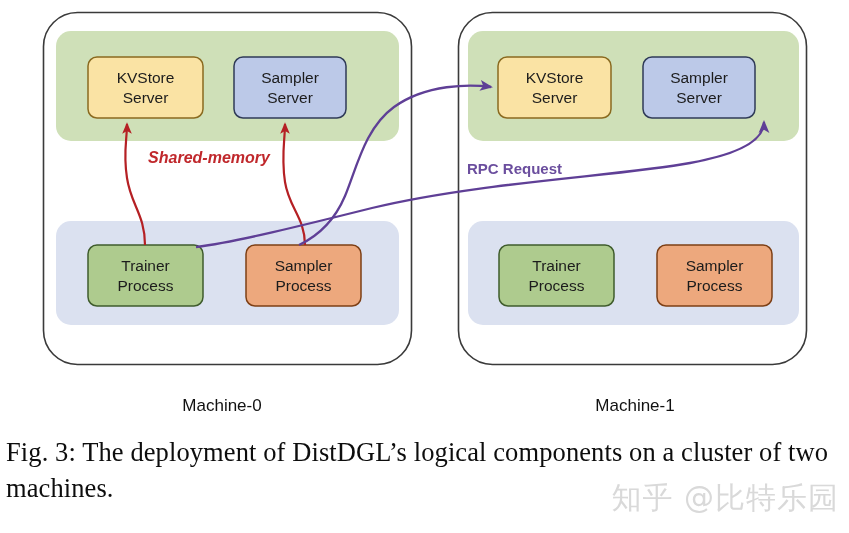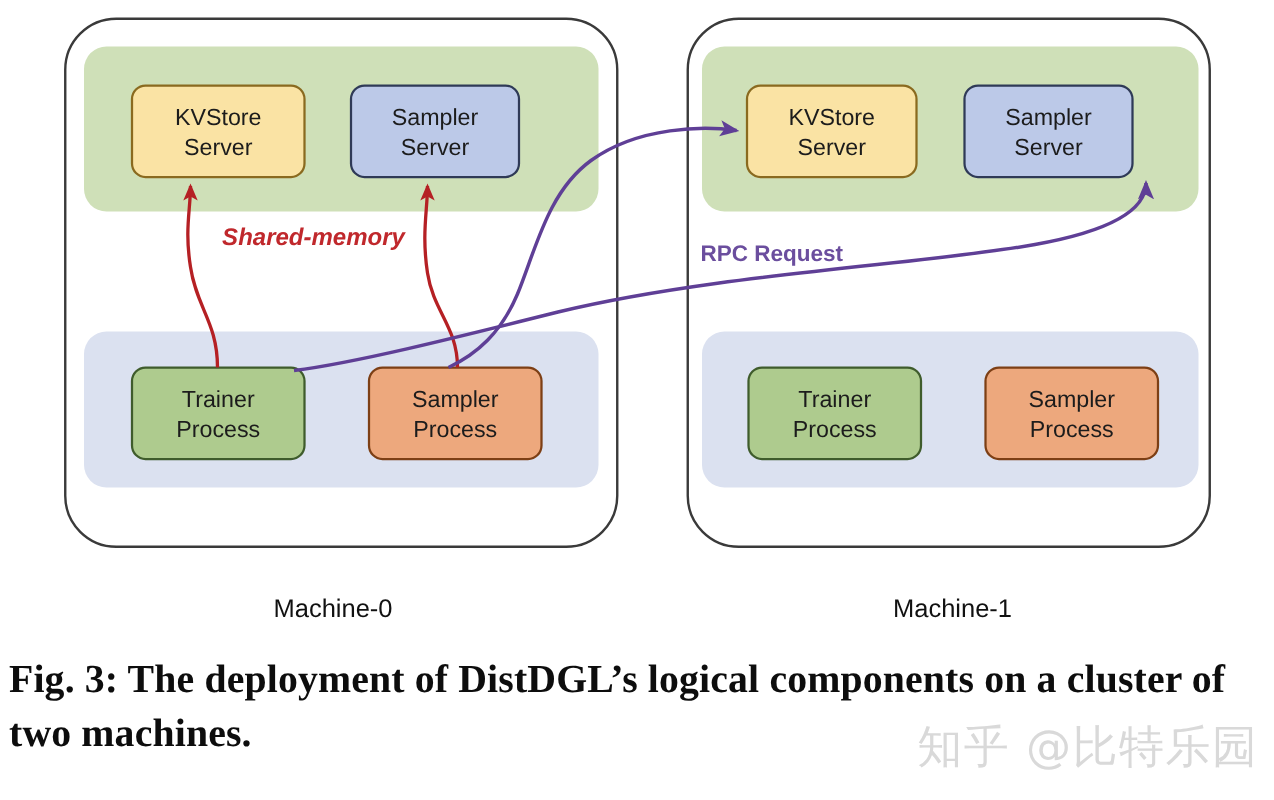--- a/index.html
+++ b/index.html
@@ -57,21 +57,20 @@
     position: absolute;
     left: 6px;
     top: 435px;
     width: 840px;
     font-family: "Liberation Serif", serif;
     font-size: 26.5px;
     line-height: 1.34;
     color: #0d0d0d;
     text-align: left;
     letter-spacing: 0.1px;
-    font-weight: bold;
   }
   .watermark {
     position: absolute;
     right: 10px;
     top: 478px;
     font-family: "DejaVu Sans", sans-serif;
     font-size: 30px;
     color: #d9d9d9;
     letter-spacing: 1px;
     white-space: nowrap;

